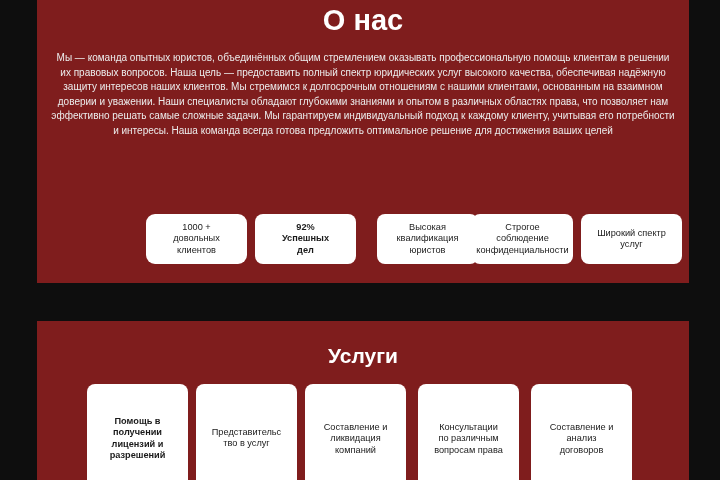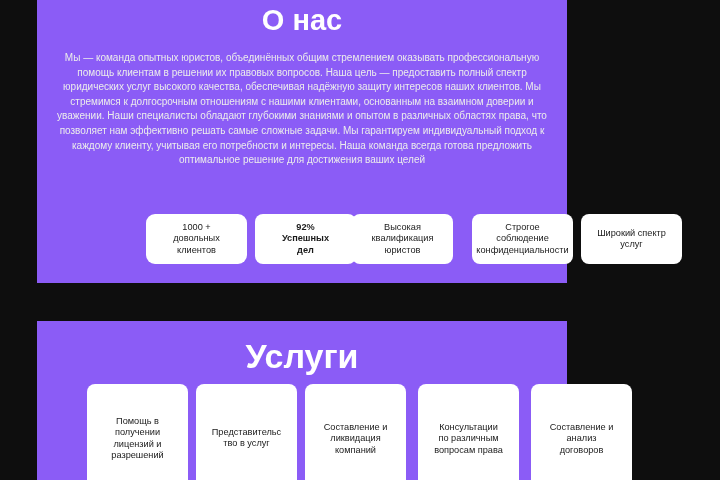--- a/index.html
+++ b/index.html
@@ -13,22 +13,22 @@
       color: #ffffff;
     }
     .page {
       position: relative;
       width: 720px;
       height: 480px;
     }
     .panel {
       position: absolute;
       left: 37px;
-      width: 530px;
-      background: #8b5cf6;
+      width: 652px;
+      background: #7f1d1d;
     }
     .panel-about {
       top: 0;
       height: 283px;
     }
     .panel-services {
       top: 321px;
       height: 159px;
     }
     .section-title {
@@ -76,21 +76,21 @@
       text-align: center;
       color: #1a1a1a;
       font-size: 9.2px;
       line-height: 11.2px;
       box-sizing: border-box;
       padding: 0 3px;
       white-space: pre-line;
     }
     .services-title {
       top: 18px;
-      font-size: 34px;
+      font-size: 21px;
       line-height: 34px;
     }
     .services {
       position: absolute;
       top: 63px;
       left: 0;
       width: 645px;
     }
     .service-card {
       position: absolute;
@@ -123,37 +123,37 @@
     <h2 class="section-title about-title">О нас</h2>
     <p class="about-text">Мы — команда опытных юристов, объединённых общим стремлением оказывать профессиональную помощь клиентам в решении их правовых вопросов. Наша цель — предоставить полный спектр юридических услуг высокого качества, обеспечивая надёжную защиту интересов наших клиентов. Мы стремимся к долгосрочным отношениям с нашими клиентами, основанным на взаимном доверии и уважении. Наши специалисты обладают глубокими знаниями и опытом в различных областях права, что позволяет нам эффективно решать самые сложные задачи. Мы гарантируем индивидуальный подход к каждому клиенту, учитывая его потребности и интересы. Наша команда всегда готова предложить оптимальное решение для достижения ваших целей</p>
 
     <div class="features">
       <div class="feature-card" style="left:109px;border-radius:9px;">1000 +
 довольных
 клиентов</div>
       <div class="feature-card" style="left:218px;font-weight:bold;">92%
 Успешных
 дел</div>
-      <div class="feature-card" style="left:315px;">Высокая
+      <div class="feature-card" style="left:340px;">Высокая
 квалификация
 юристов</div>
       <div class="feature-card" style="left:544px;">Широкий спектр
 услуг</div>
       <div class="feature-card" style="left:435px;">Строгое
 соблюдение
 конфиденциальности</div>
     </div>
   </section>
 
   <section class="panel panel-services">
     <h2 class="section-title services-title">Услуги</h2>
 
     <div class="services">
       <div class="service-card" style="left:50px;">
-        <span style="top:32px;">Помощь в
+        <span style="top:32px;font-weight:bold;">Помощь в
 получении
 лицензий и
 разрешений</span>
       </div>
       <div class="service-card" style="left:159px;">
         <span style="top:43px;">Представительс
 тво в услуг</span>
       </div>
       <div class="service-card" style="left:268px;">
         <span style="top:38px;">Составление и

